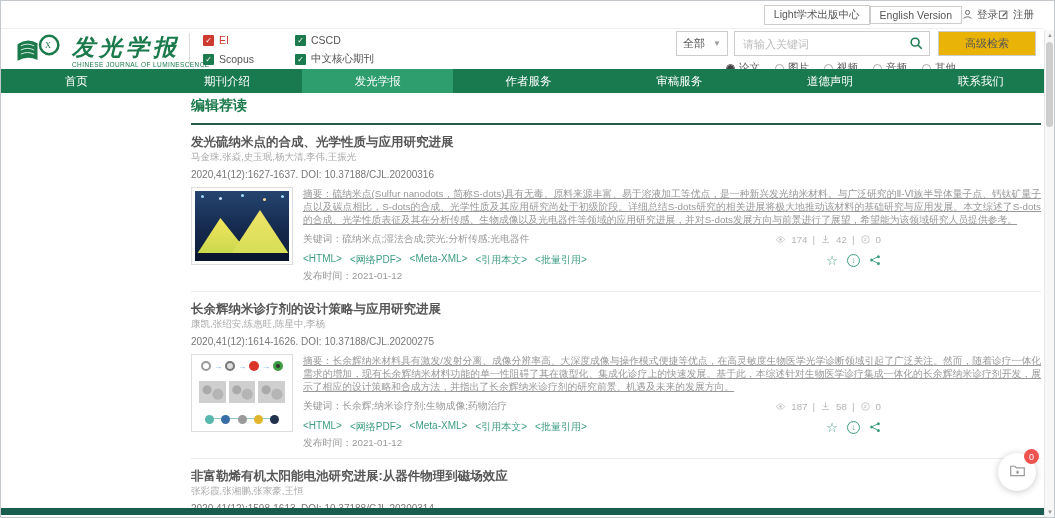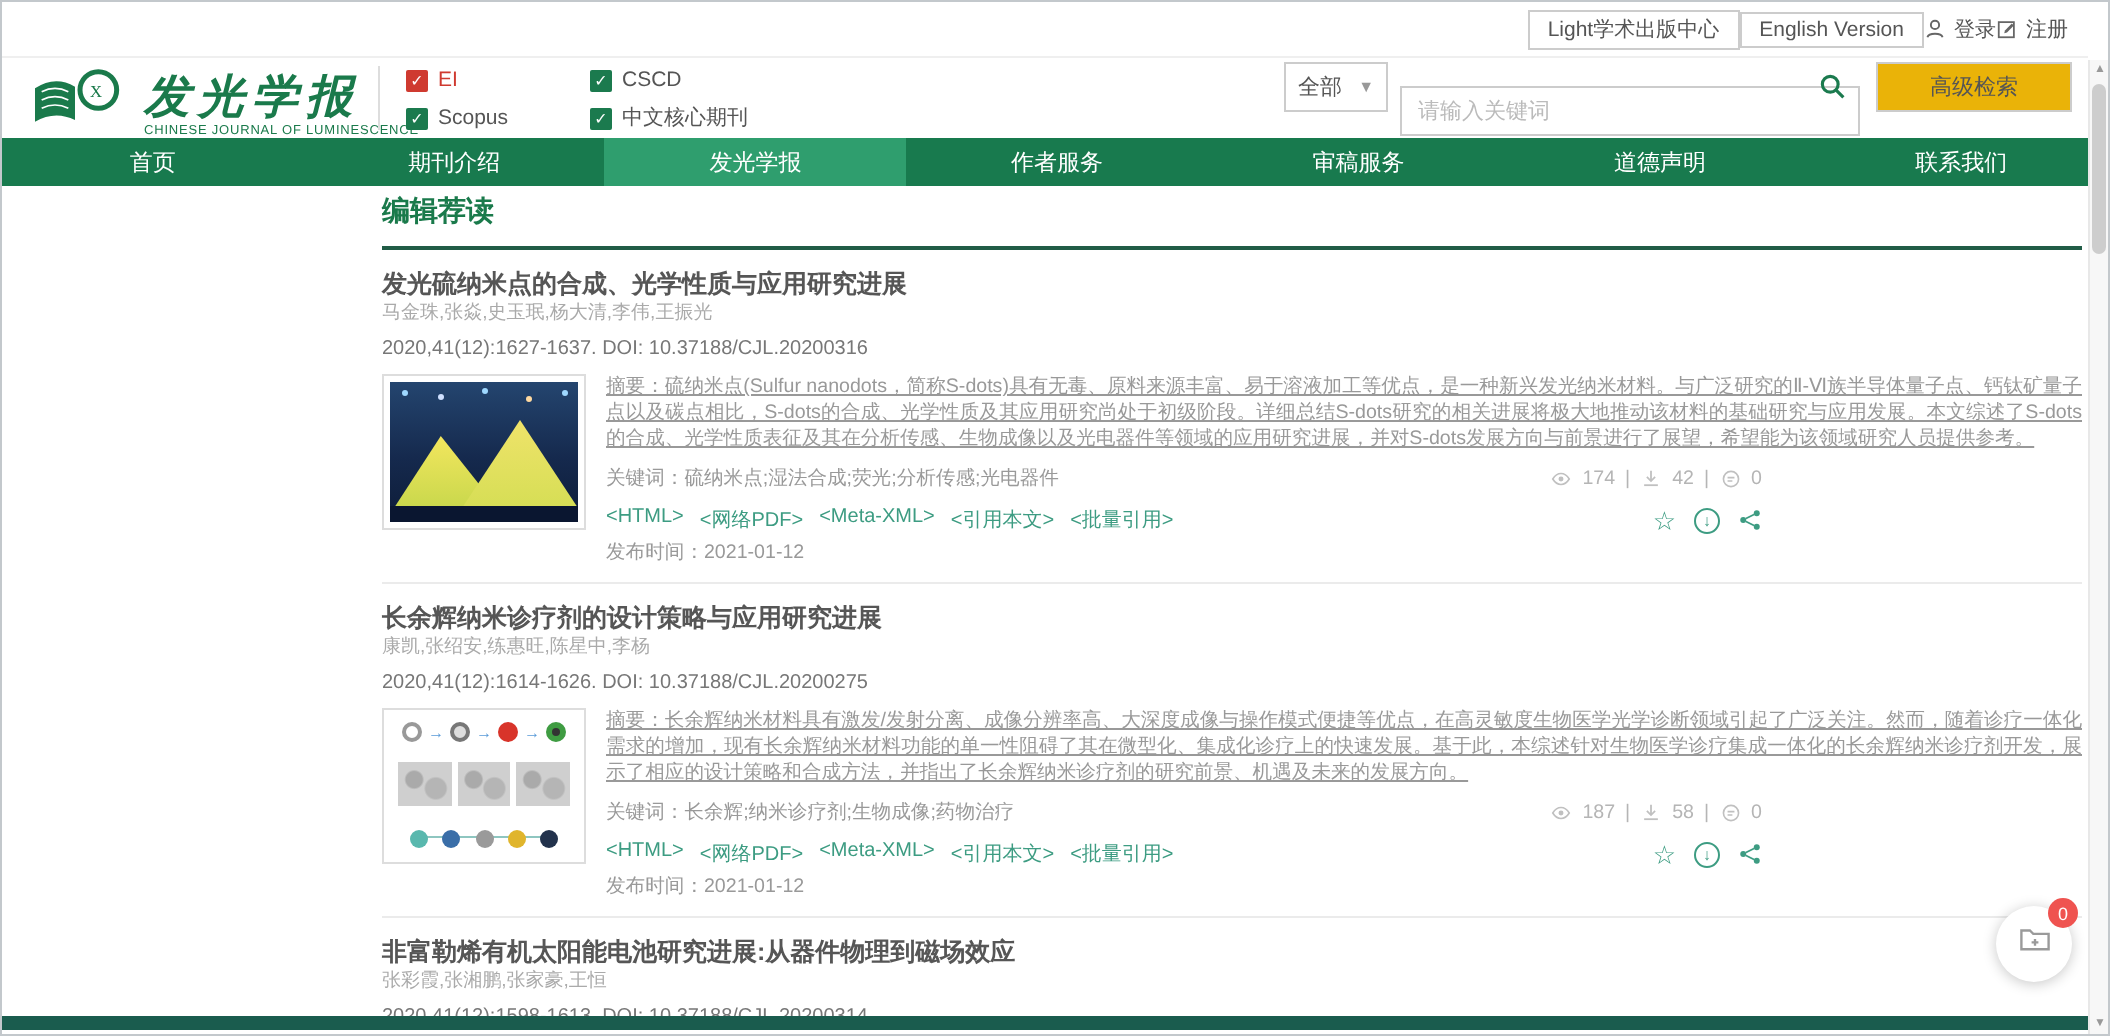--- a/index.html
+++ b/index.html
@@ -32,22 +32,22 @@
              display:flex; align-items:center; justify-content:center; border-radius:1px; }
   .idx-box.red { background:#cf3a30; }
   .idx-label.red { color:#cf3a30; }
 
   .search-wrap { position:absolute; right:8px; top:2px; }
   .search-row { display:flex; }
   .scope { width:52px; height:25px; border:1px solid #ccc; display:flex; align-items:center;
            justify-content:space-between; padding:0 6px; font-size:11px; color:#555; cursor:pointer; }
   .scope .arr { color:#999; font-size:8px; }
   .sbox { position:relative; margin-left:6px; }
-  .sinput { width:230px; height:25px; border:1px solid #ccc; padding:0 26px 0 8px; font-size:11px; color:#333;
-            font-family:"Liberation Sans", sans-serif; outline:none;margin-top:12px; }
+  .sinput { width:196px; height:25px; border:1px solid #ccc; padding:0 26px 0 8px; font-size:11px; color:#333;
+            font-family:"Liberation Sans", sans-serif; outline:none; }
   .sinput::placeholder { color:#bbb; }
   .mag { position:absolute; right:7px; top:5px; cursor:pointer; }
   .adv-btn { margin-left:8px; height:25px; border:1px solid #ccc; background:#eab308;
              padding:0 26px; font-size:11px; color:#555; cursor:pointer; }
   .radio-row { margin-top:5px; display:flex; gap:15px; justify-content:center; padding-right:30px; }
   .radio { display:flex; align-items:center; gap:4px; font-size:10.5px; color:#555; cursor:pointer; }
   .rdot { width:9px; height:9px; border-radius:50%; border:1px solid #aaa; background:#fff; }
   .radio.on .rdot { border-color:#555; background:radial-gradient(circle, #444 0 3px, #fff 3.5px); }
 
   

